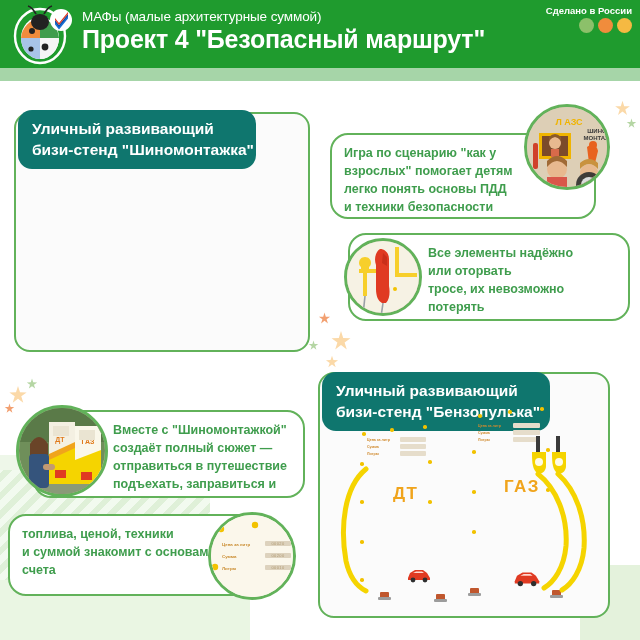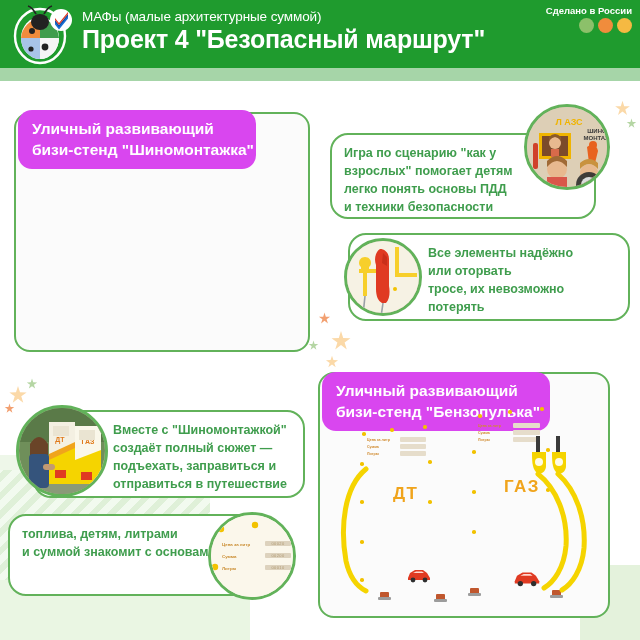--- a/index.html
+++ b/index.html
@@ -113,21 +113,21 @@
     position: absolute;
     border: 2px solid #62b25a;
     border-radius: 16px;
     background: #fafafa;
     z-index: 2;
   }
   .card-white { background: #fbfbfb; }
 
   .badge {
     position: absolute;
-    background: #d946ef;
+    background: #0f766e;
     border-radius: 14px;
     color: #ffffff;
     font-weight: bold;
     font-size: 15.5px;
     line-height: 21px;
     padding: 8px 14px 9px 14px;
     z-index: 4;
     white-space: nowrap;
   }
 
@@ -579,22 +579,22 @@
 
 <div class="foot" style="left:380px;top:592px;z-index:4;"></div>
 <div class="foot" style="left:436px;top:594px;z-index:4;"></div>
 <div class="foot" style="left:470px;top:588px;z-index:4;"></div>
 <div class="foot" style="left:552px;top:590px;z-index:4;"></div>
 
 <div class="textcard with-photo-left" style="left:33px;top:410px;width:272px;height:88px;">
   <span class="tc-text">
     <span style="display:block;">Вместе с "Шиномонтажкой"</span>
     <span style="display:block;">создаёт полный сюжет —</span>
+    <span style="display:block;">отправиться в путешествие</span>
     <span style="display:block;">подъехать, заправиться и</span>
-    <span style="display:block;">отправиться в путешествие</span>
   </span>
 </div>
 
 <div class="photo-circle" style="left:16px;top:405px;width:92px;height:92px;">
   <svg width="92" height="92" viewBox="0 0 92 92">
     <rect width="92" height="92" fill="#6f8f5a"></rect>
     <rect y="0" width="92" height="34" fill="#5a7a48"></rect>
     <rect y="70" width="92" height="22" fill="#8a9a78"></rect>
     <rect x="30" y="14" width="26" height="62" fill="#f4f0e2"></rect>
     <rect x="56" y="18" width="26" height="58" fill="#faf7ea"></rect>
@@ -609,22 +609,23 @@
     <rect x="62" y="64" width="11" height="8" fill="#e03a22"></rect>
     <circle cx="20" cy="38" r="8" fill="#c29a72"></circle>
     <path d="M11 36 Q20 22 29 36 L29 52 Q20 46 11 52 Z" fill="#6a4428"></path>
     <rect x="10" y="46" width="20" height="34" rx="4" fill="#35547c"></rect>
     <rect x="24" y="56" width="12" height="6" rx="3" fill="#c29a72"></rect>
   </svg>
 </div>
 
 <div class="textcard" style="left:8px;top:514px;width:252px;height:82px;">
   <span class="tc-text">
-    <span style="display:block;">топлива, детям, литрами</span>
+    <span style="display:block;">топлива, ценой, техники</span>
     <span style="display:block;">и суммой знакомит с основами</span>
+    <span style="display:block;">счета</span>
   </span>
 </div>
 
 <div class="photo-circle" style="left:208px;top:512px;width:88px;height:88px;background:#fbf7eb;">
   <svg width="88" height="88" viewBox="0 0 88 88">
     <rect width="88" height="88" fill="#fbf7eb"></rect>
     <circle cx="10" cy="14" r="3.2" fill="#f2c200"></circle>
     <circle cx="44" cy="10" r="3.2" fill="#f2c200"></circle>
     <circle cx="78" cy="12" r="3.2" fill="#f2c200"></circle>
     <circle cx="4" cy="52" r="3.2" fill="#f2c200"></circle>

